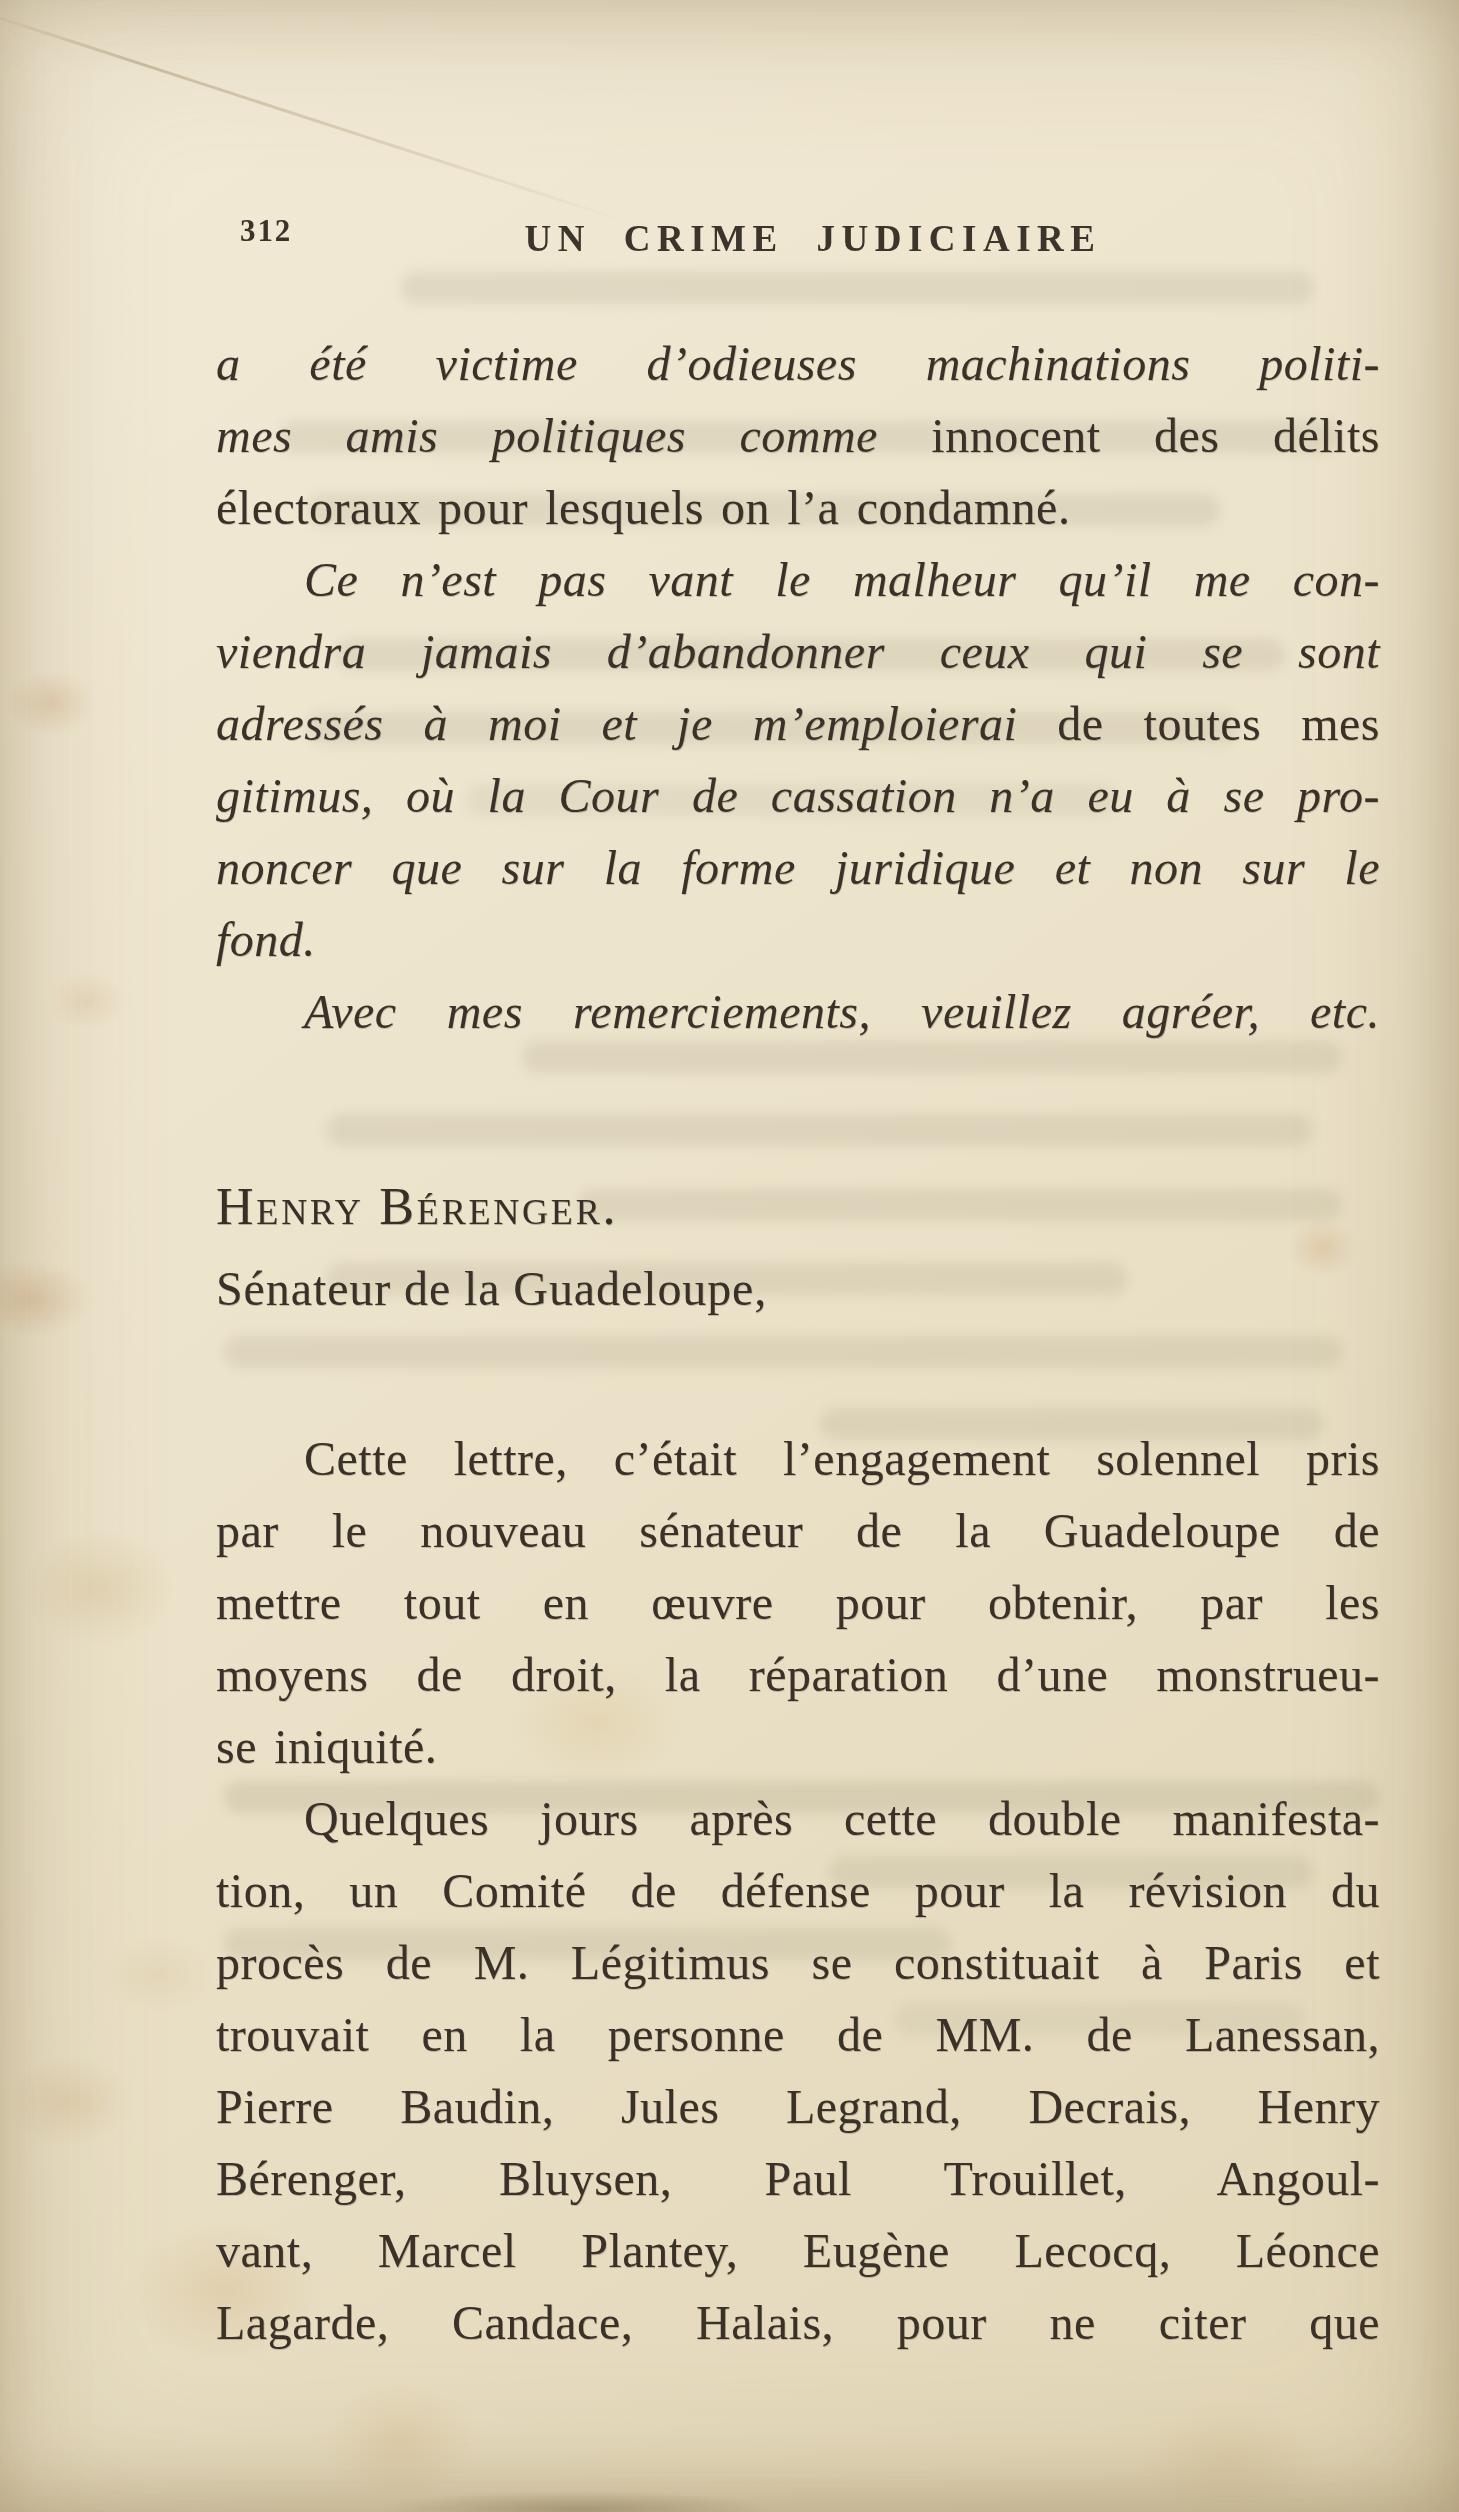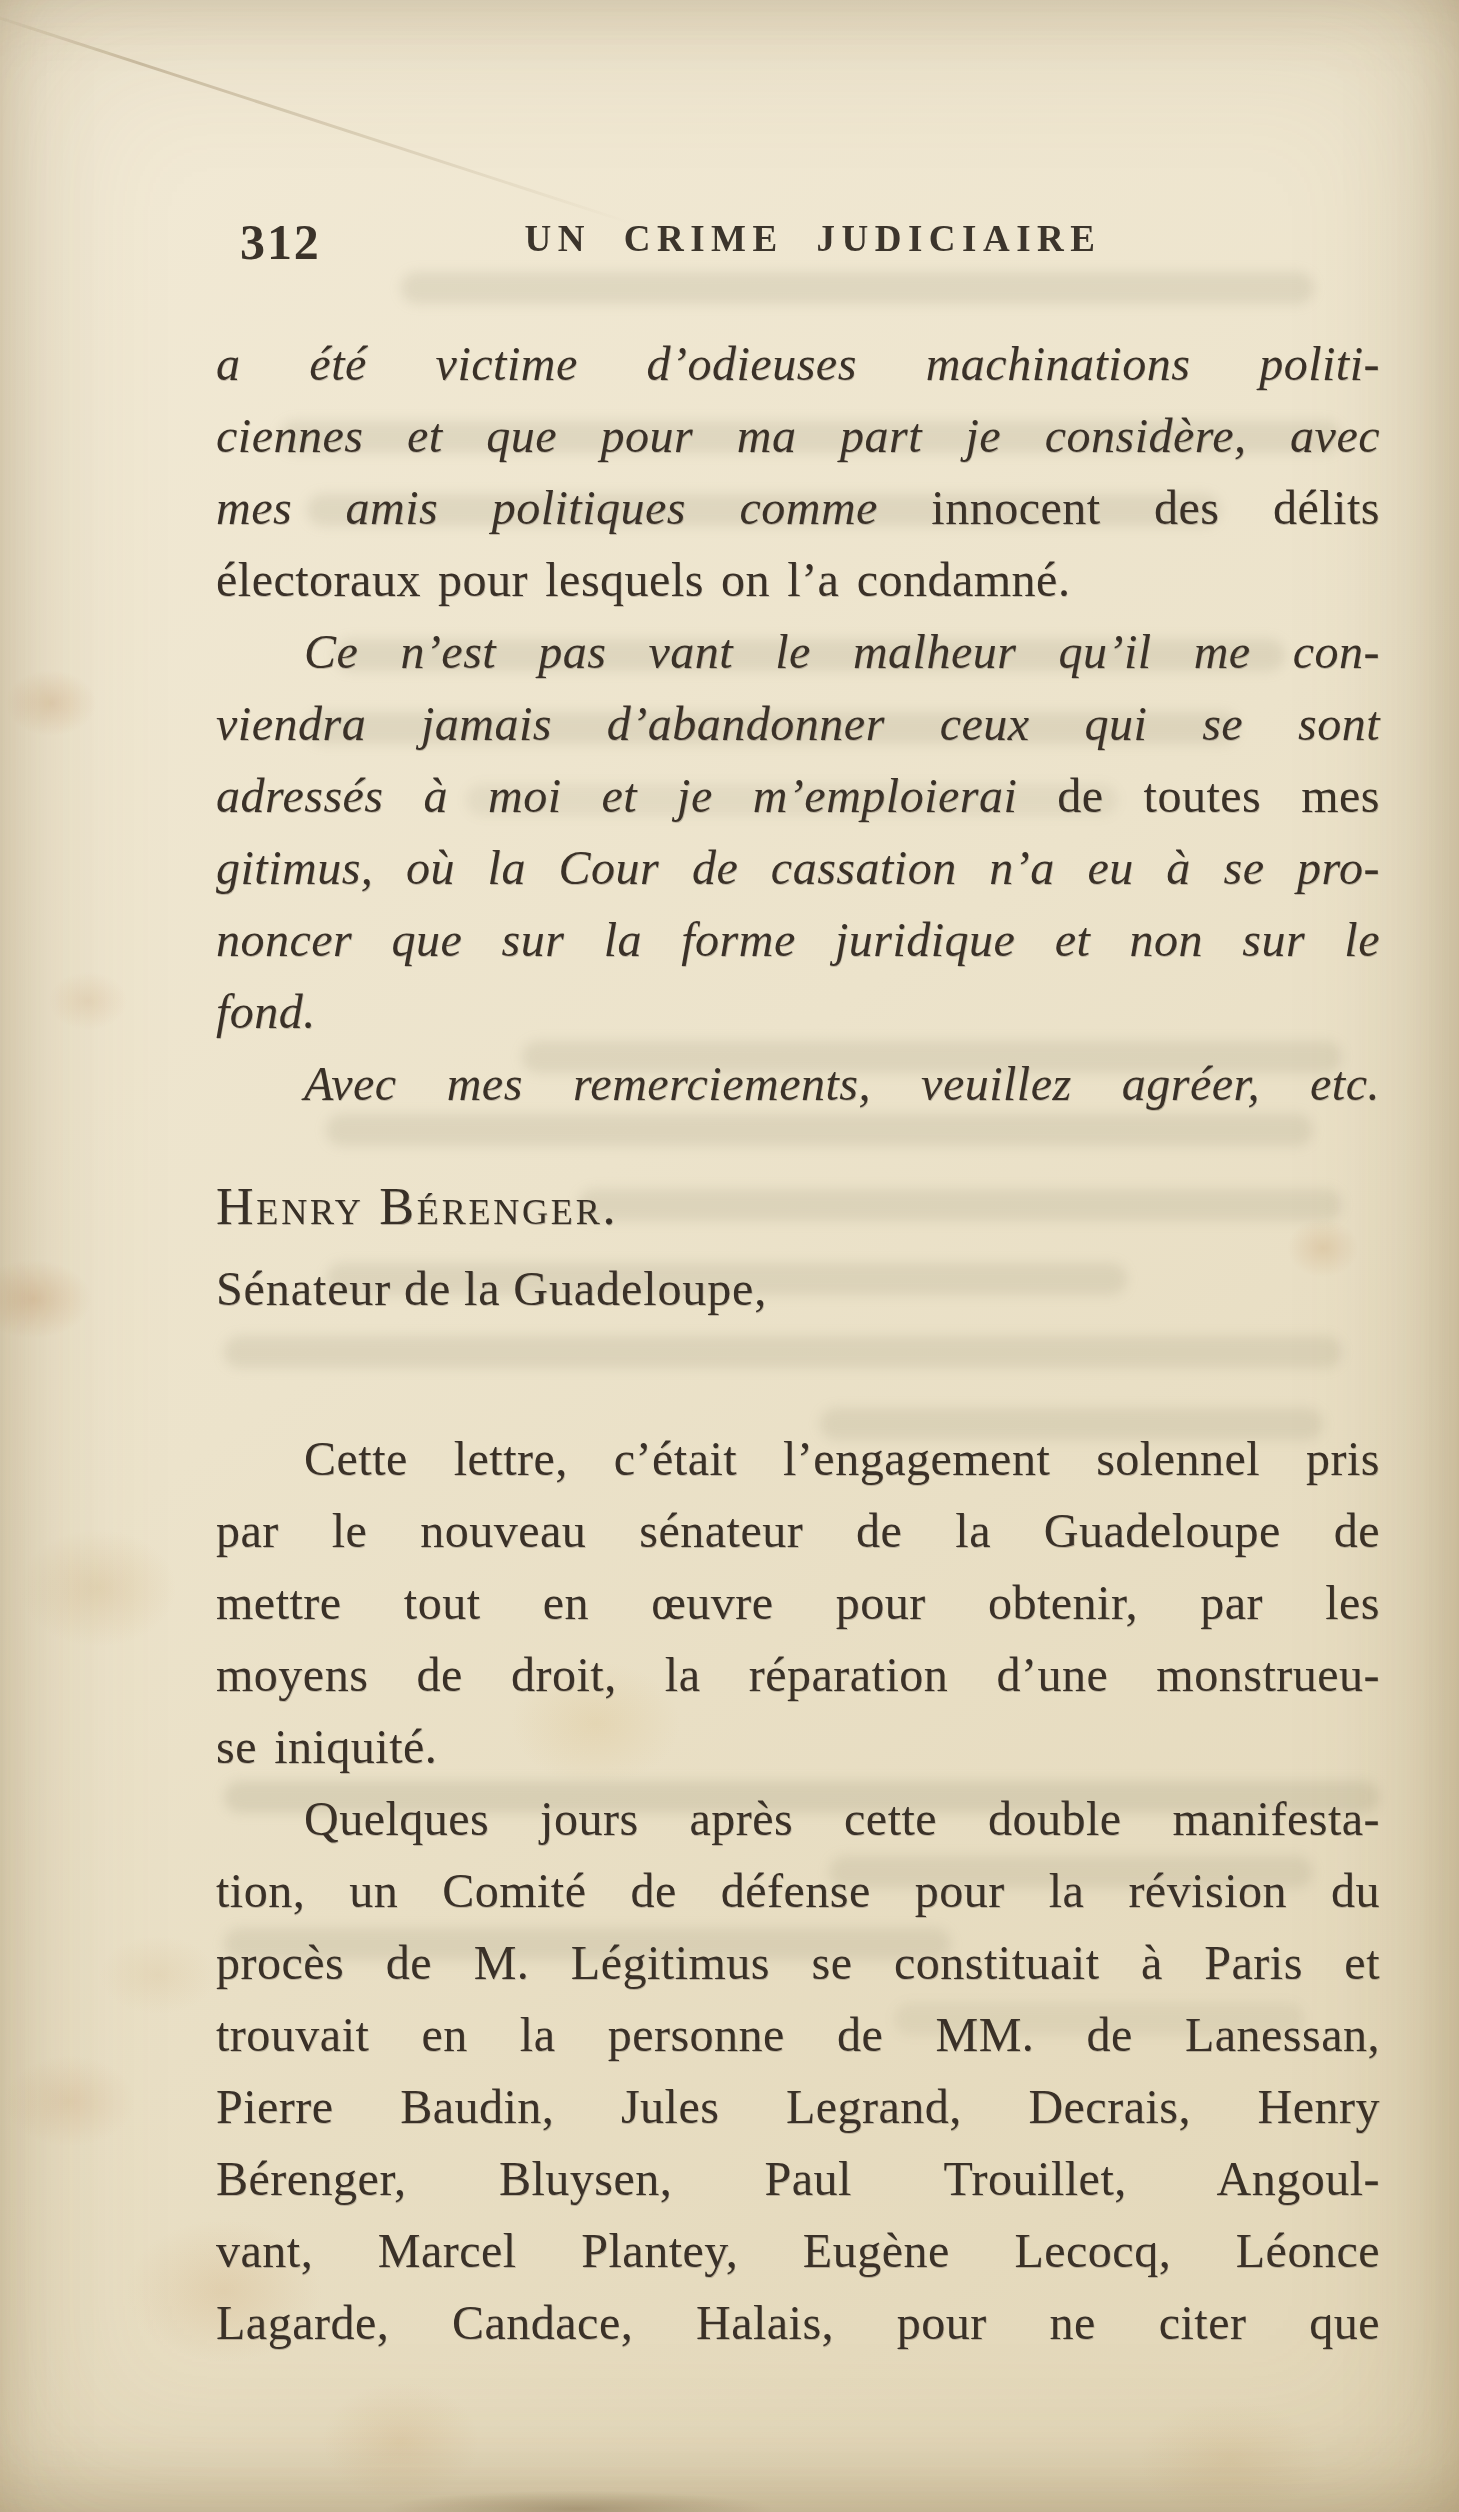--- a/index.html
+++ b/index.html
@@ -38,21 +38,21 @@
     background:linear-gradient(to right, rgba(120,95,55,0), rgba(120,95,55,.30) 25%, rgba(120,95,55,.14) 70%, transparent);
     transform:rotate(18deg);transform-origin:left top;
   }
   .ghost{
     position:absolute;height:32px;border-radius:16px;z-index:1;
     background:rgba(150,143,115,.17);filter:blur(5.6px);
   }
   .header{position:absolute;top:211px;left:0;right:0;height:56px;z-index:3;}
   .pagenum{
     position:absolute;left:240px;top:1.9px;
-    font-size:50px;letter-spacing:1.9px;font-weight:600;color:#3b332a;
+    font-size:31px;letter-spacing:1.9px;font-weight:600;color:#3b332a;
   }
   .running-title{
     position:absolute;left:813px;top:5.6px;transform:translateX(-50%);
     font-size:37px;font-weight:700;letter-spacing:6.5px;word-spacing:17px;
     white-space:nowrap;color:#3c352c;
   }
   .textcol{position:absolute;left:216px;width:1164px;z-index:3;}
   .letter-block{top:328px;}
   .body-block{top:1423px;}
   .line{
@@ -98,21 +98,20 @@
   <div class="ghost" style="left:224px;top:1928px;width:727px;"></div>
   <div class="ghost" style="left:894px;top:2003px;width:410px;opacity:.7;"></div>
 
   <div class="header">
     <div class="pagenum">312</div>
     <div class="running-title">UN CRIME JUDICIAIRE</div>
   </div>
 
   <div class="textcol letter-block">
       <div class="line just"><span class="it">a été victime d’odieuses machinations politi-</span></div>
-      <div class="line just"><span class="it">ciennes et que pour ma part je considère, avec</span></div>
       <div class="line just"><span class="it">mes amis politiques comme </span><span class="rm">innocent des délits</span></div>
       <div class="line"><span class="rm">électoraux pour lesquels on l’a condamné.</span></div>
       <div class="line just" style="text-indent: 88px;"><span class="it">Ce n’est pas vant le malheur qu’il me con-</span></div>
       <div class="line just"><span class="it">viendra jamais d’abandonner ceux qui se sont</span></div>
       <div class="line just"><span class="it">adressés à moi et je m’emploierai </span><span class="rm">de toutes mes</span></div>
       <div class="line just"><span class="it">gitimus, où la Cour de cassation n’a eu à se pro-</span></div>
       <div class="line just"><span class="it">noncer que sur la forme juridique et non sur le</span></div>
       <div class="line"><span class="it">fond.</span></div>
       <div class="line just" style="text-indent: 88px;"><span class="it">Avec mes remerciements, veuillez agréer, etc.</span></div>
     </div>

